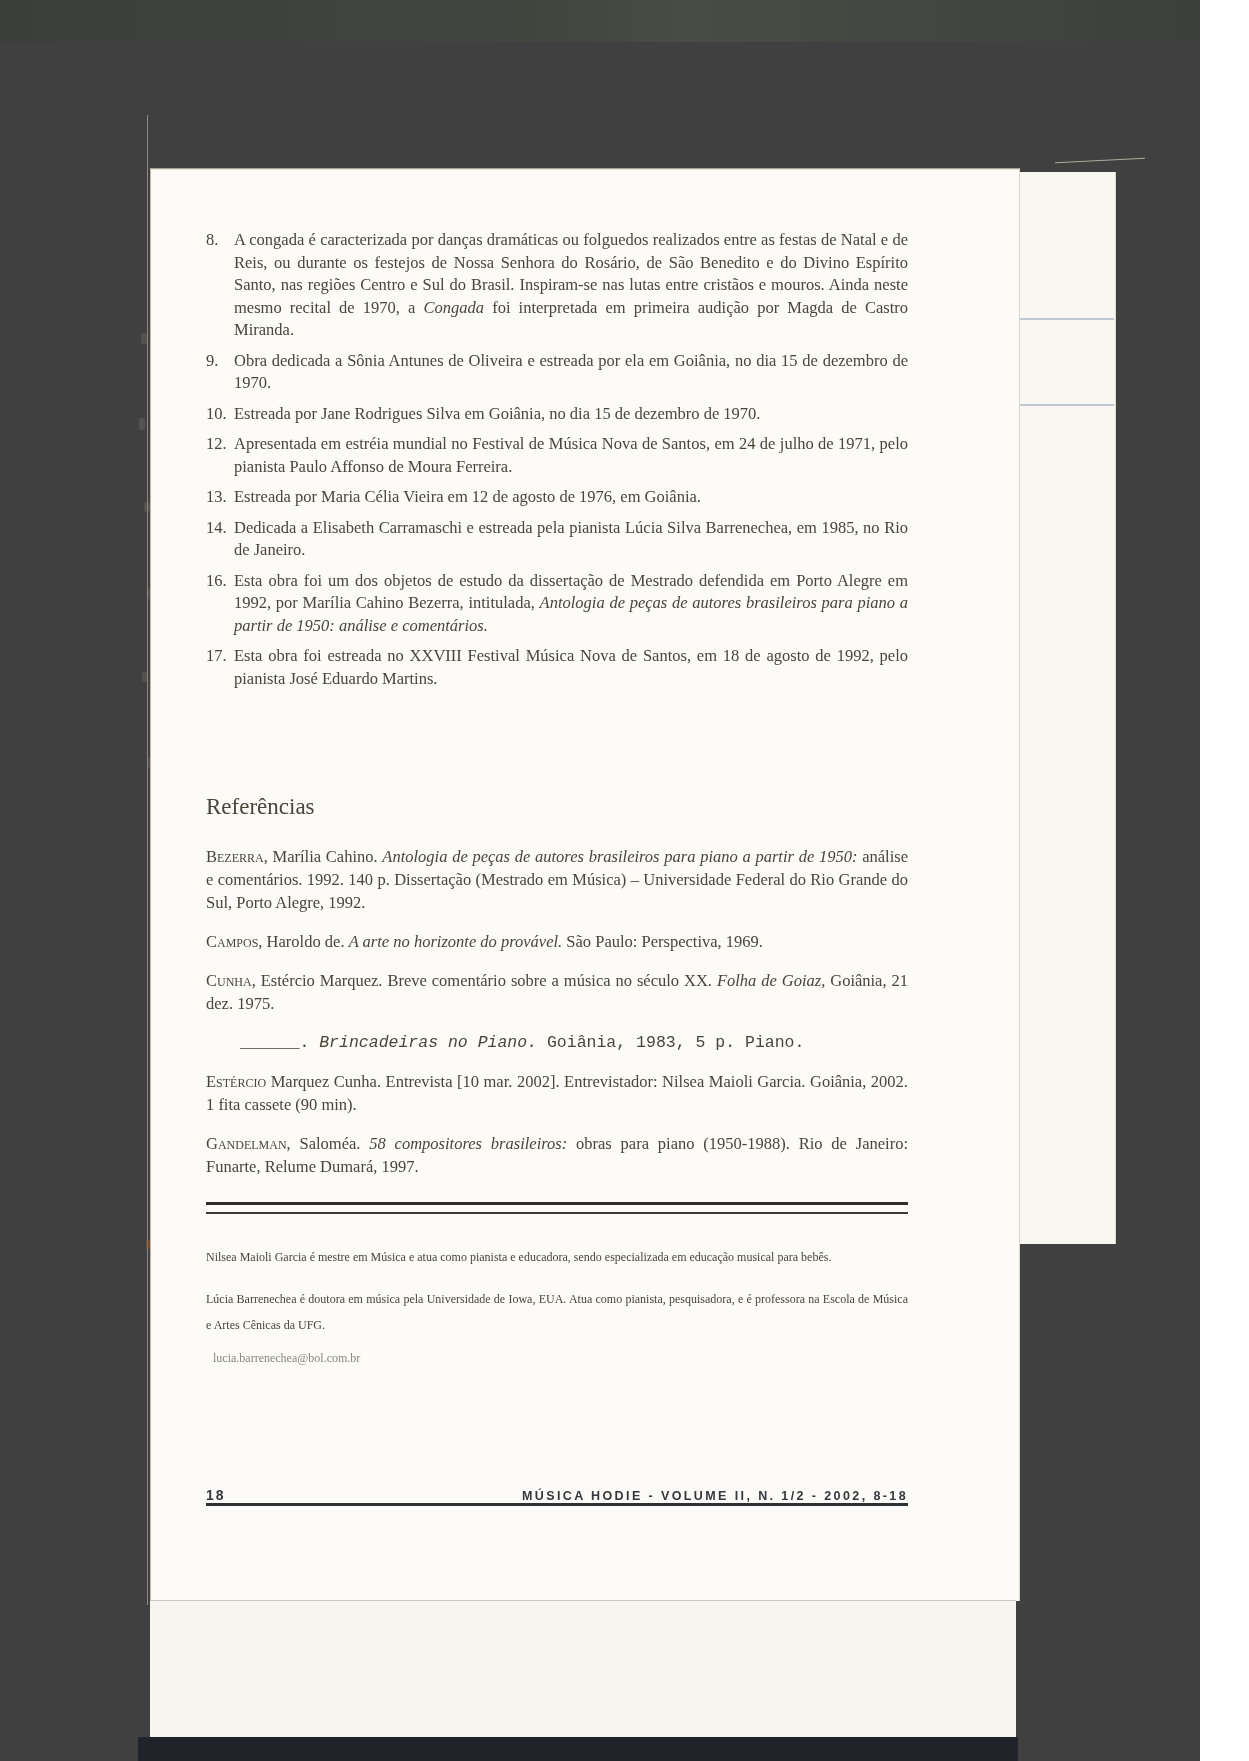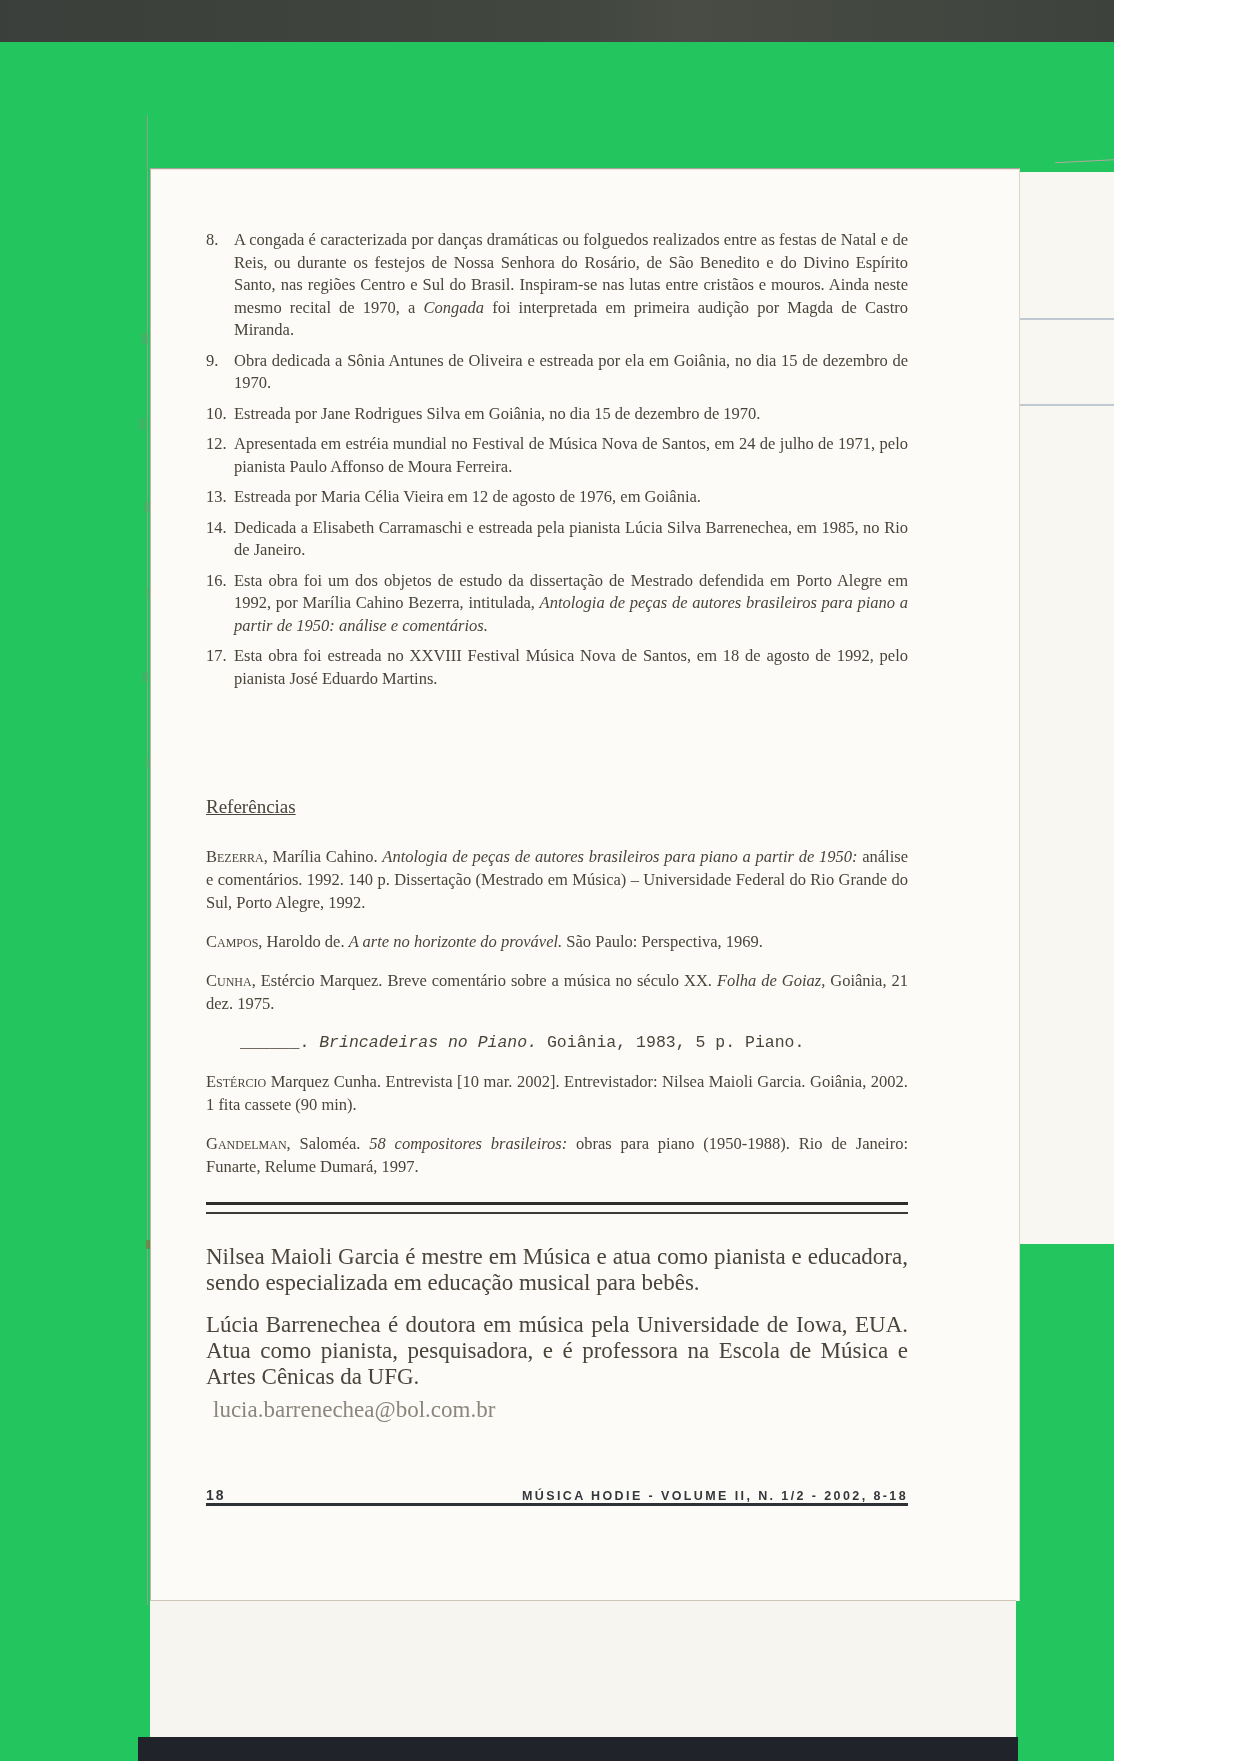--- a/index.html
+++ b/index.html
@@ -1,19 +1,19 @@
 <!DOCTYPE html>
 <html><head>
 <meta charset="utf-8">
 <style>
   html,body{margin:0;padding:0;}
   .screen{
     position:relative;
-    width:1114px;height:1761px;
-    background:#22c55e;
+    width:1200px;height:1761px;
+    background:#404040;
     overflow:hidden;
     font-family:"Liberation Serif", serif;
     color:#4a443a;
   }
   .top-band{
     position:absolute;left:0;top:0;width:1249px;height:42px;
     background:linear-gradient(90deg,#3a3f3b 0%,#41463f 45%,#484c44 55%,#3a3f3b 100%);
   }
   .bottom-band{
     position:absolute;left:138px;top:1737px;width:880px;height:24px;
@@ -49,31 +49,31 @@
     border-top:1px solid #cdc6b8;
   }
   .content{
     position:absolute;left:55px;top:60px;width:702px;
     font-size:16.5px;line-height:22.5px;
     text-align:justify;
   }
   .note{margin:0 0 8px 0;padding-left:28px;text-indent:-28px;}
   .note .num{display:inline-block;width:28px;text-indent:0;}
   .refs-heading{
-    font-size:19px;font-weight:normal;line-height:25px;
-    margin:104px 0 26px 0;text-align:left;text-decoration:underline;
+    font-size:23px;font-weight:normal;line-height:25px;
+    margin:104px 0 26px 0;text-align:left;
   }
   .ref{margin:0 0 16px 0;line-height:23px;}
   .ref.indent{padding-left:34px;font-family:Liberation Mono, monospace;}
   .double-rule{
     margin-top:24px;height:7px;
     border-top:3px solid #2e2e2c;
     border-bottom:2px solid #3a3a38;
   }
-  .bio{margin:30px 0 6px 0;font-size:23px;line-height:26px;}
+  .bio{margin:30px 0 6px 0;font-size:12px;line-height:26px;}
   .bio + .bio{margin-top:16px;}
   .bio.email{margin:7px;text-align:left;color:#8b867c;}
   .i{font-style:italic;}
   .sc{font-variant:small-caps;}
   .footer{
     position:absolute;left:55px;top:1318px;width:702px;
     display:flex;justify-content:space-between;align-items:flex-end;
     border-bottom:3px solid #2e3136;
     padding-bottom:0;
     font-family:"Liberation Sans", sans-serif;

